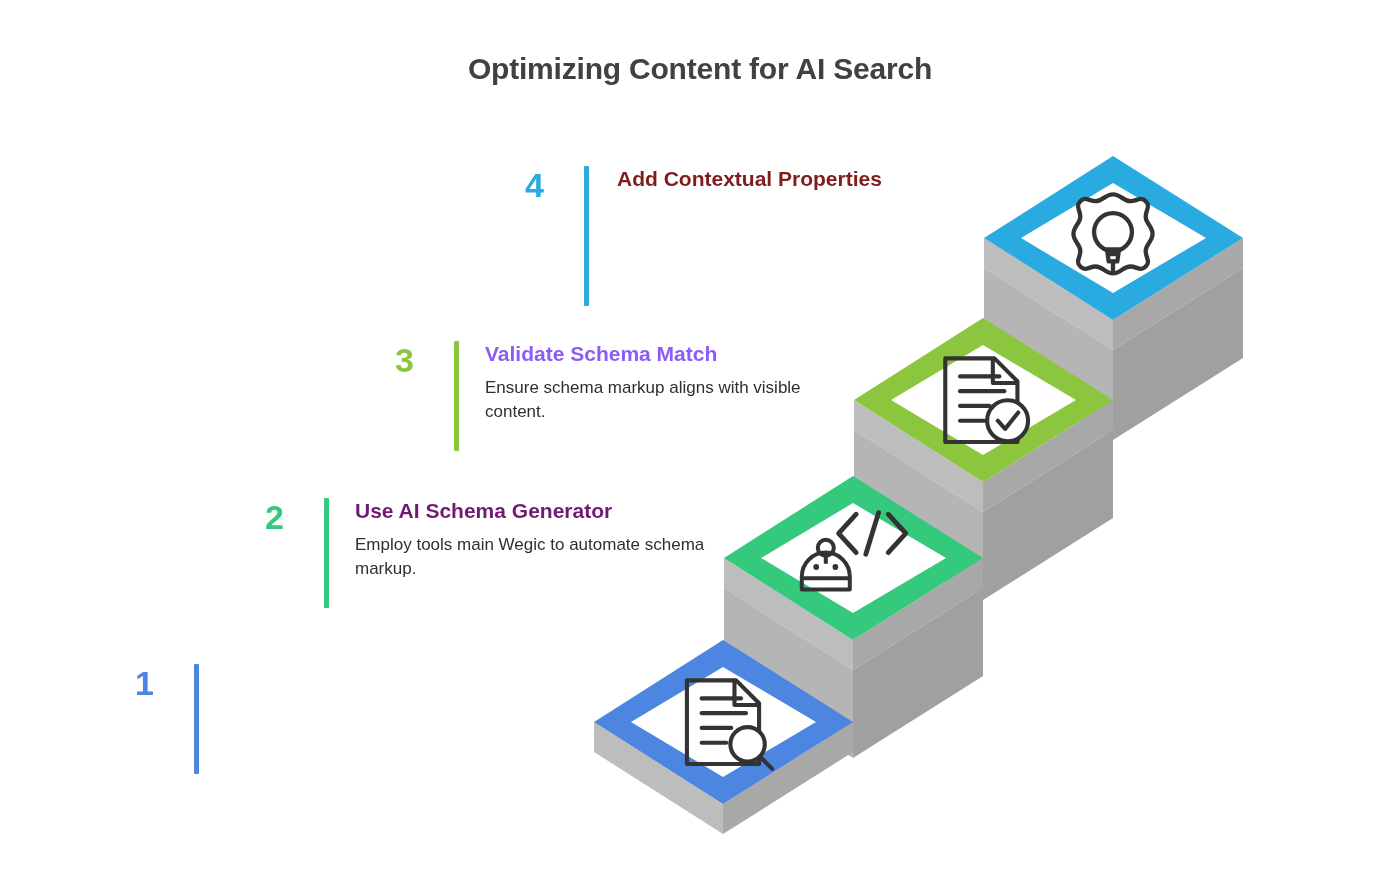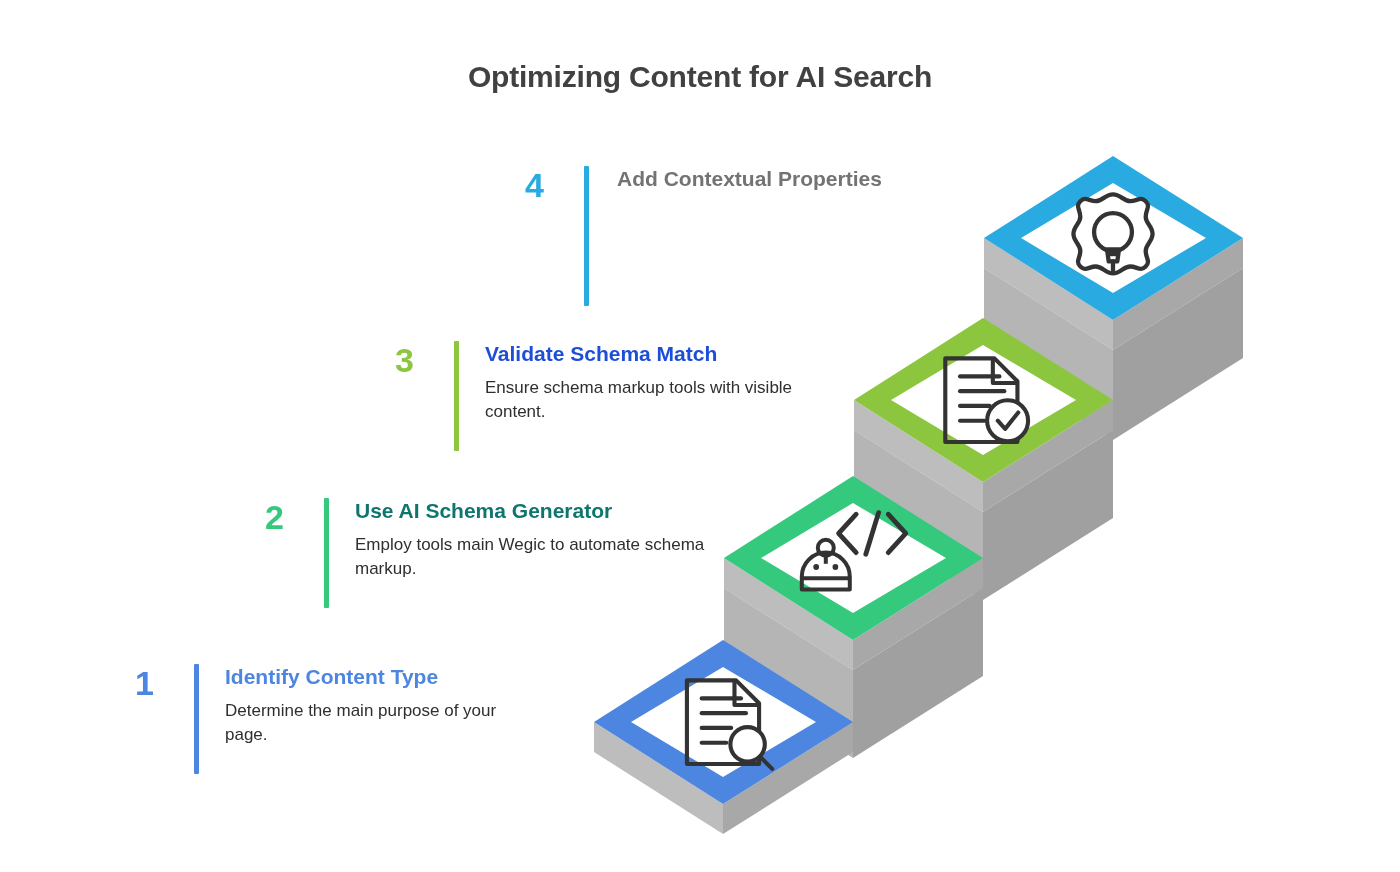--- a/index.html
+++ b/index.html
@@ -6,21 +6,21 @@
   html, body {
     width:1400px; height:872px;
     background:#ffffff;
     font-family:"Liberation Sans", sans-serif;
     overflow:hidden;
   }
   #canvas { position:relative; width:1400px; height:872px; }
 
   
   .title {
-    position:absolute; left:0; top:60px; width:1400px;
+    position:absolute; left:0; top:52px; width:1400px;
     text-align:center;
     font-size:30px; font-weight:bold; color:#414141;
     letter-spacing:-0.2px;
   }
 
   
   .stairs { position:absolute; left:0; top:0; width:1400px; height:872px; }
   .stairs svg { display:block; }
 
   
@@ -183,44 +183,40 @@
           <use href="#ico-doc-search"></use>
         </g>
       </g>
     </svg>
   </div>
 
   <div class="step-text" id="txt4">
     <div class="step-num" style="color:#29abe2">4</div>
     <div class="accent-bar" style="background:#29abe2"></div>
     <div class="step-body">
-      <div class="step-head" style="color:#737373">Add Contextual Properties</div>
+      <div class="step-head" style="color:#7f1d1d">Add Contextual Properties</div>
     </div>
   </div>
 
   <div class="step-text" id="txt3">
     <div class="step-num" style="color:#8cc63f">3</div>
     <div class="accent-bar" style="background:#8cc63f"></div>
     <div class="step-body">
-      <div class="step-head" style="color:#1d4ed8">Validate Schema Match</div>
-      <div class="step-desc">Ensure schema markup tools with visible content.</div>
+      <div class="step-head" style="color:#8b5cf6">Validate Schema Match</div>
+      <div class="step-desc">Ensure schema markup aligns with visible content.</div>
     </div>
   </div>
 
   <div class="step-text" id="txt2">
     <div class="step-num" style="color:#34c97d">2</div>
     <div class="accent-bar" style="background:#34c97d"></div>
     <div class="step-body">
-      <div class="step-head" style="color:#0f766e">Use AI Schema Generator</div>
+      <div class="step-head" style="color:#701a75">Use AI Schema Generator</div>
       <div class="step-desc">Employ tools main Wegic to automate schema markup.</div>
     </div>
   </div>
 
   <div class="step-text" id="txt1">
     <div class="step-num" style="color:#4c86e0">1</div>
     <div class="accent-bar" style="background:#4c86e0"></div>
-    <div class="step-body">
-      <div class="step-head" style="color:#4c86e0">Identify Content Type</div>
-      <div class="step-desc">Determine the main purpose of your page.</div>
-    </div>
   </div>
 
 </div>
 
 </body></html>

